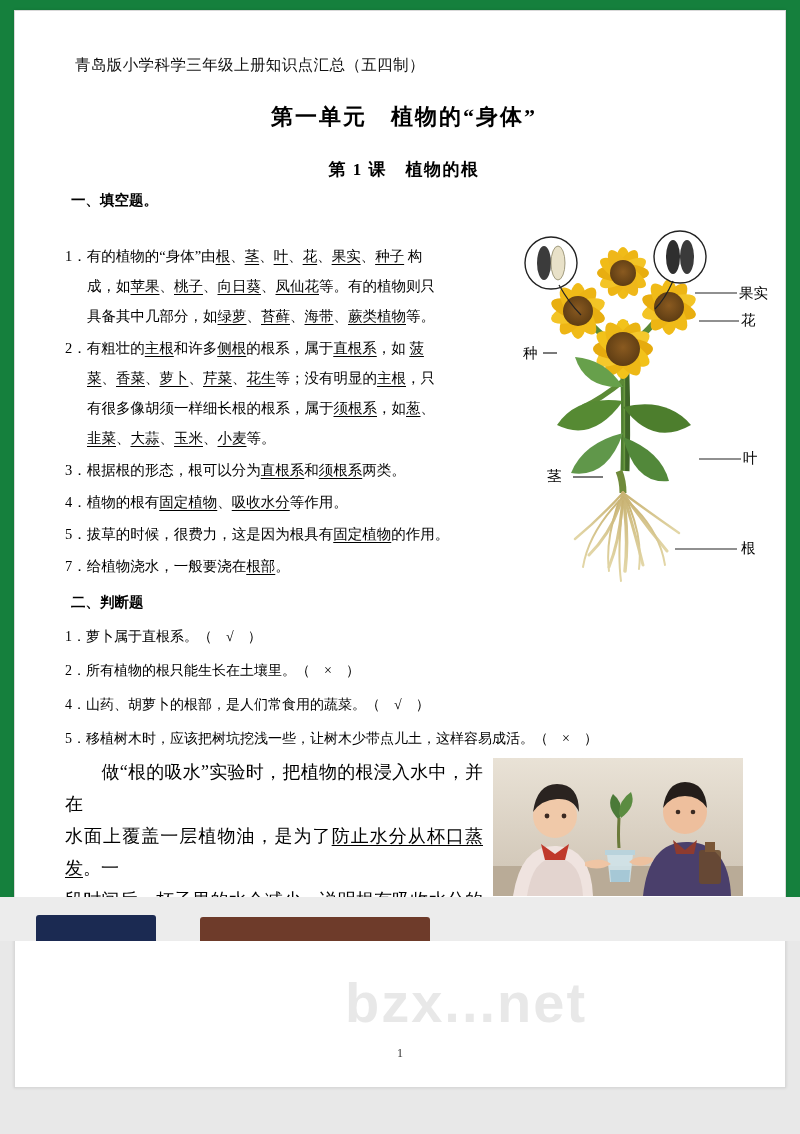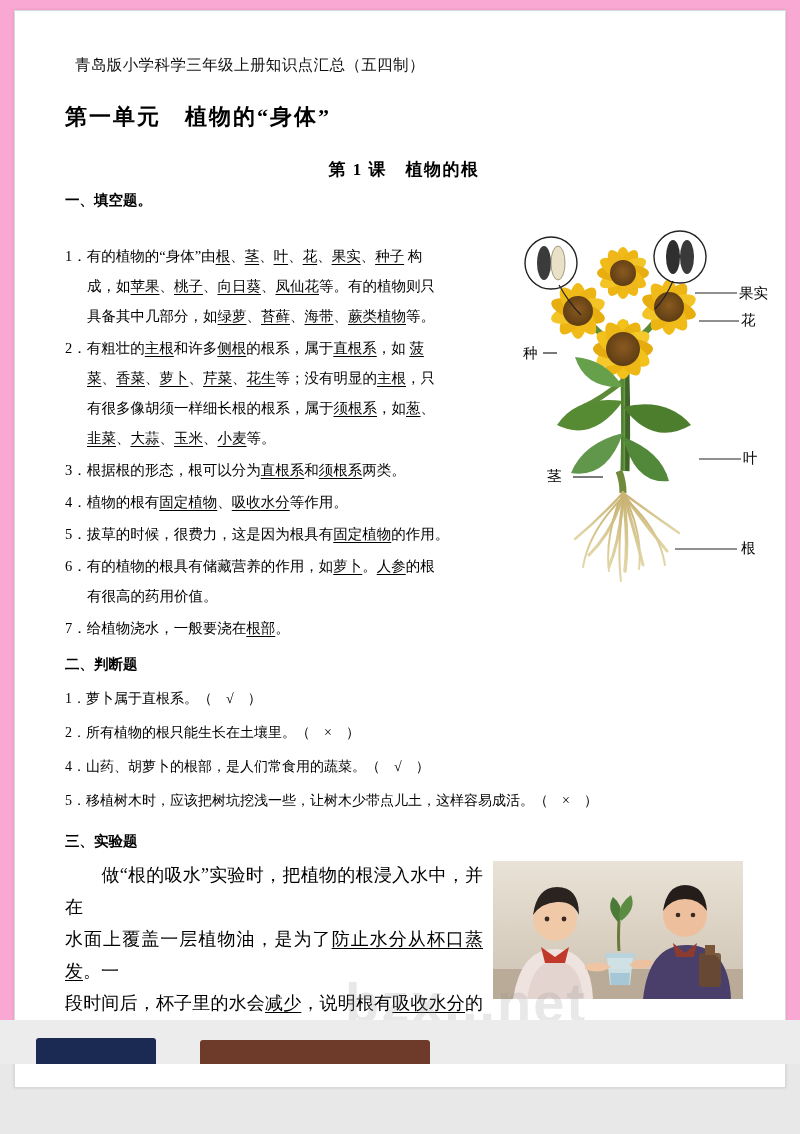--- a/index.html
+++ b/index.html
@@ -9,22 +9,22 @@
   }
   body {
     width: 800px;
     height: 1134px;
     overflow: hidden;
     font-family: "Liberation Serif", "DejaVu Serif", serif;
   }
   .page {
     position: relative;
     width: 800px;
-    height: 1064px;
-    background: #f9a8d4;
+    height: 941px;
+    background: #15803d;
     box-sizing: border-box;
   }
   .sheet {
     position: absolute;
     left: 14px;
     top: 10px;
     width: 772px;
     height: 1078px;
     background: #fff;
     border: 1px solid #d9d9d9;
@@ -39,40 +39,40 @@
     width: 678px;
   }
   .doc-head {
     font-size: 15.5px;
     color: #111;
     letter-spacing: 0.4px;
     margin-bottom: 26px;
     padding-left: 10px;
   }
   .unit-title {
-    text-align: left;
+    text-align: center;
     font-size: 22px;
     font-weight: bold;
     letter-spacing: 2px;
     color: #000;
     margin-bottom: 26px;
   }
   .lesson-title {
     text-align: center;
     font-size: 17px;
     font-weight: bold;
     letter-spacing: 1.5px;
     color: #000;
     margin-bottom: 2px;
   }
   .section-head {
     font-size: 14.5px;
     font-weight: bold;
     color: #000;
-    margin: 10px 0 8px 0;
+    margin: 10px 0 8px 6px;
   }
   .q {
     font-size: 14.5px;
     line-height: 30px;
     color: #000;
     margin-bottom: 2px;
     text-align: justify;
   }
   .u { text-decoration: underline; text-underline-offset: 3px; }
   .indent2 { display: inline-block; width: 22px; }
@@ -208,24 +208,20 @@
         </div>
 
         <div class="q">
           <span>4．</span><span>植物的根有<span class="u">固定植物</span>、<span class="u">吸收水分</span>等作用。</span>
         </div>
 
         <div class="q">
           <span>5．</span><span>拔草的时候，很费力，这是因为根具有<span class="u">固定植物</span>的作用。</span>
         </div>
 
-        <div class="q">
-          <span>6．</span><span>有的植物的根具有储藏营养的作用，如<span class="u">萝卜</span>。<span class="u">人参</span>的根</span><br>
-          <span class="indent2"></span><span>有很高的药用价值。</span>
-        </div>
 
         <div class="q">
           <span>7．</span><span>给植物浇水，一般要浇在<span class="u">根部</span>。</span>
         </div>
       </div>
 
 
       <div class="section-head" style="margin-top:12px">二、判断题</div>
 
       <div>
@@ -236,21 +232,20 @@
           <span>2．</span><span>所有植物的根只能生长在土壤里。</span><span>（　×　）</span>
         </div>
         <div class="j">
           <span>4．</span><span>山药、胡萝卜的根部，是人们常食用的蔬菜。</span><span>（　√　）</span>
         </div>
         <div class="j">
           <span>5．</span><span>移植树木时，应该把树坑挖浅一些，让树木少带点儿土，这样容易成活。</span><span>（　×　）</span>
         </div>
       </div>
 
-      <div class="section-head" style="margin-top:14px">三、实验题</div>
 
       <div class="exp-wrap">
         <div class="exp-text">
           <span>　　做“根的吸水”实验时，把植物的根浸入水中，并在</span><br>
           <span>水面上覆盖一层植物油，是为了<span class="u">防止水分从杯口蒸发</span>。一</span><br>
           <span>段时间后，杯子里的水会<span class="u">减少</span>，说明根有<span class="u">吸收水分</span>的作用。</span>
         </div>
 
         <div class="photo">
           <svg viewBox="0 0 250 138" width="250" height="138" preserveAspectRatio="none">

